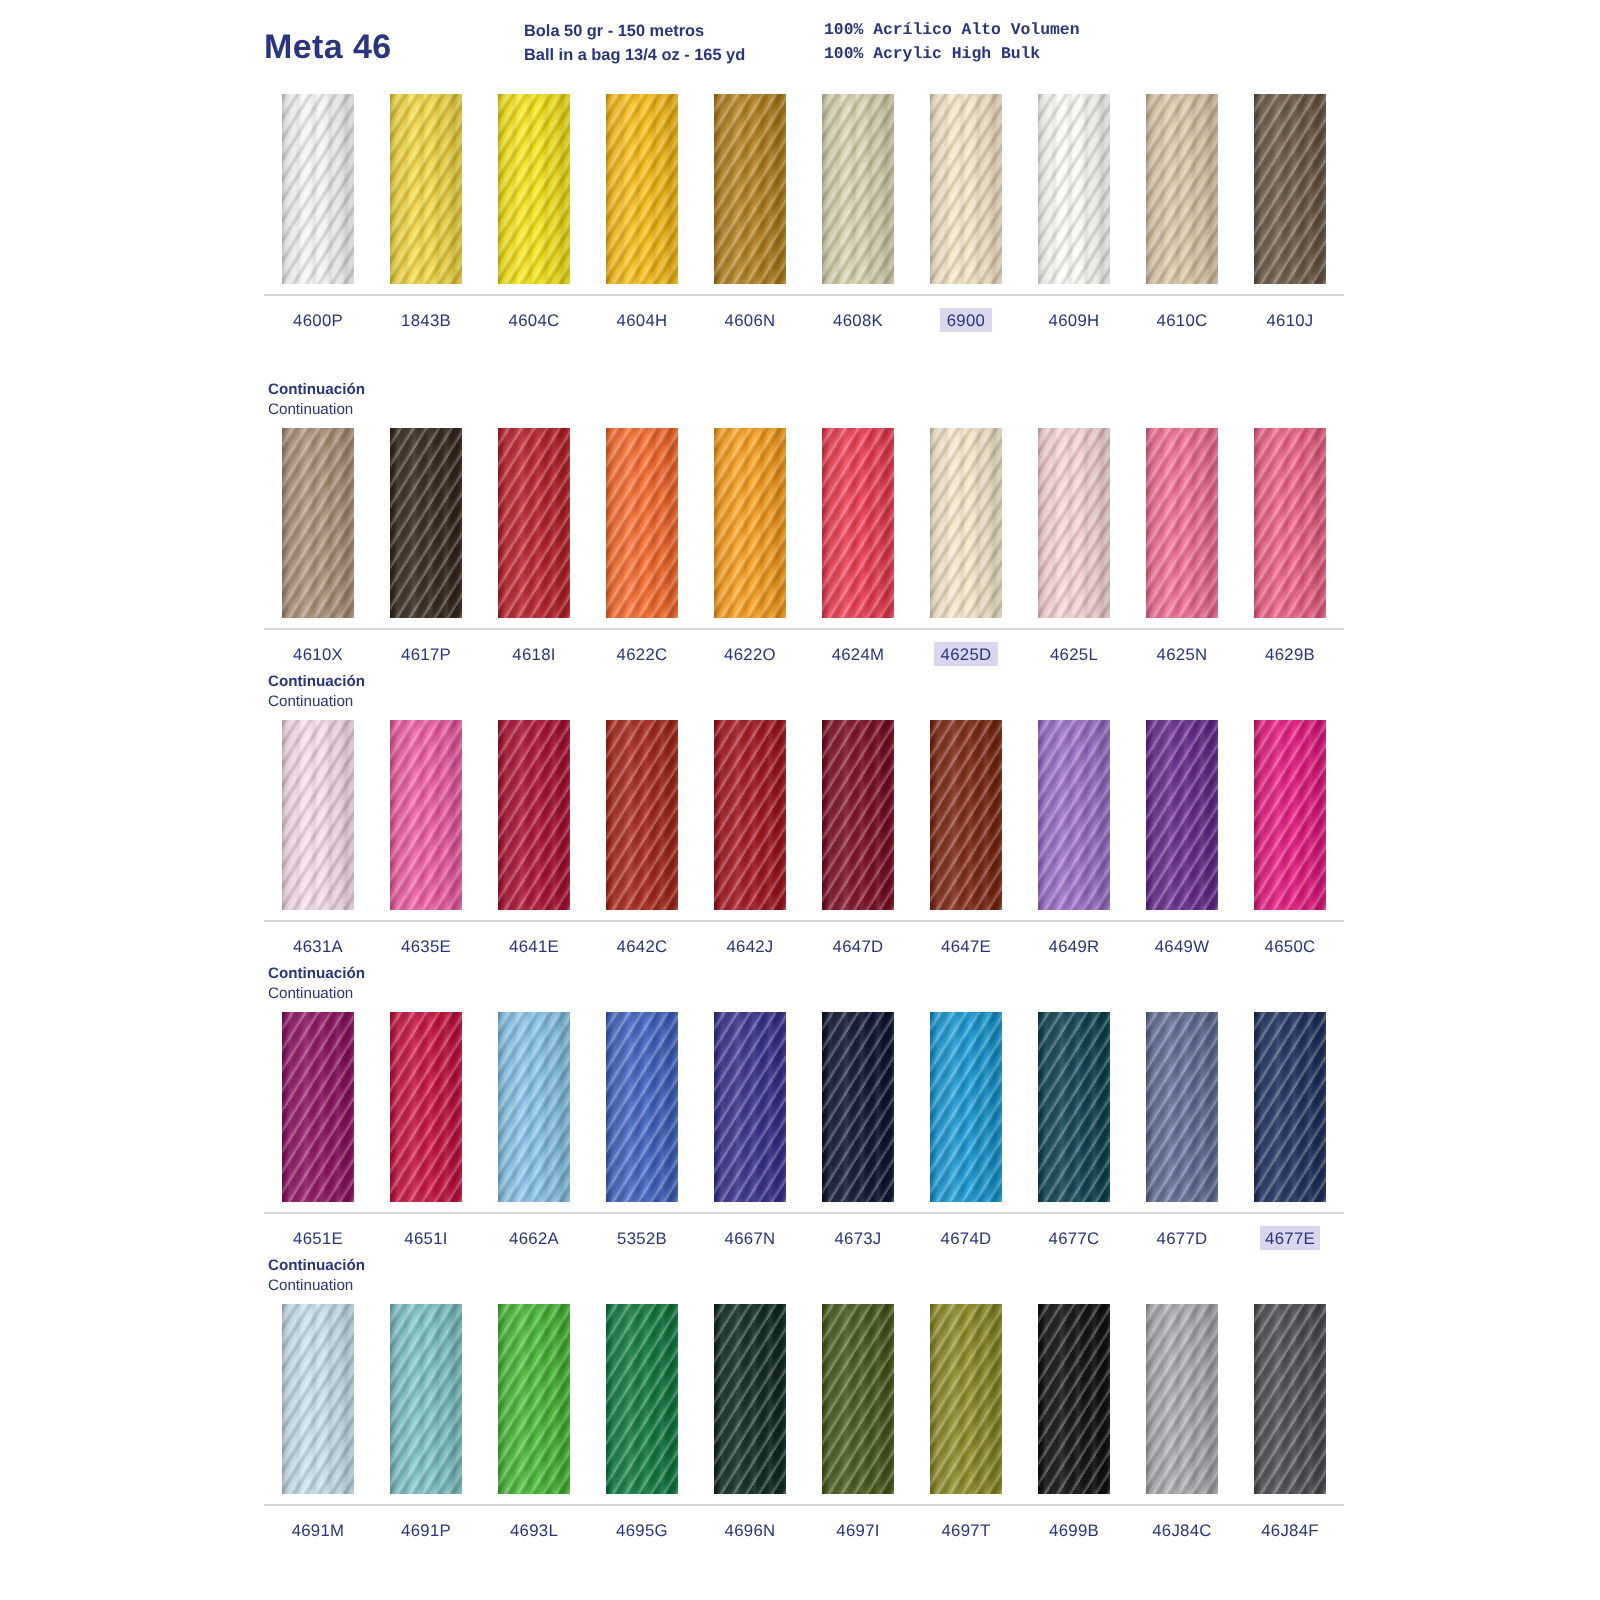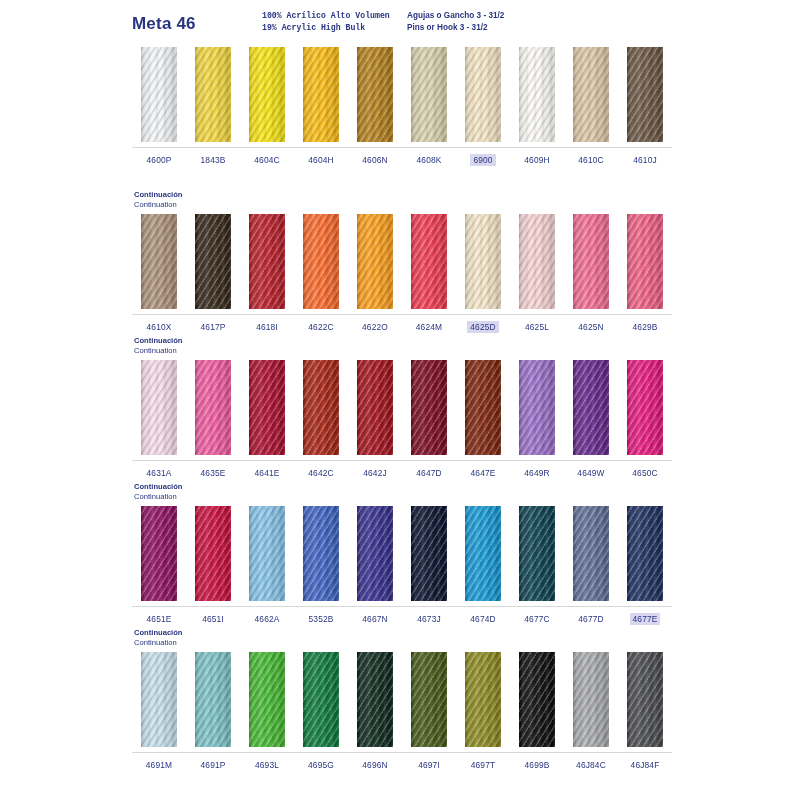--- a/index.html
+++ b/index.html
@@ -170,30 +170,30 @@
   }
 </style>
 </head>
 <body>
 
 <div id="page">
 
   <div class="header">
     <div class="brand-title">Meta 46</div>
 
+    <div class="spec-col spec-1">
+      <div class="l1">Bola 50 gr - 150 metros</div>
+      <div class="l2">Ball in a bag 13/4 oz - 165 yd</div>
+    </div>
 
     <div class="spec-col spec-2">
       <div class="l1">100% Acrílico Alto Volumen</div>
-      <div class="l2">19% Acrylic High Bulk</div>
+      <div class="l2">100% Acrylic High Bulk</div>
     </div>
 
-    <div class="spec-col spec-3">
-      <div class="l1">Agujas o Gancho 3 - 31/2</div>
-      <div class="l2">Pins or Hook 3 - 31/2</div>
-    </div>
   </div>
 
   <div id="rows-root">
       <div class="section" style="top: 44px;">
         <div class="swatch-band">
           <div class="swatch-strip">
             <div class="swatch-cell">
               <div class="swatch" title="4600P" style="background: rgb(242, 244, 246);"></div>
             </div>
             <div class="swatch-cell">

